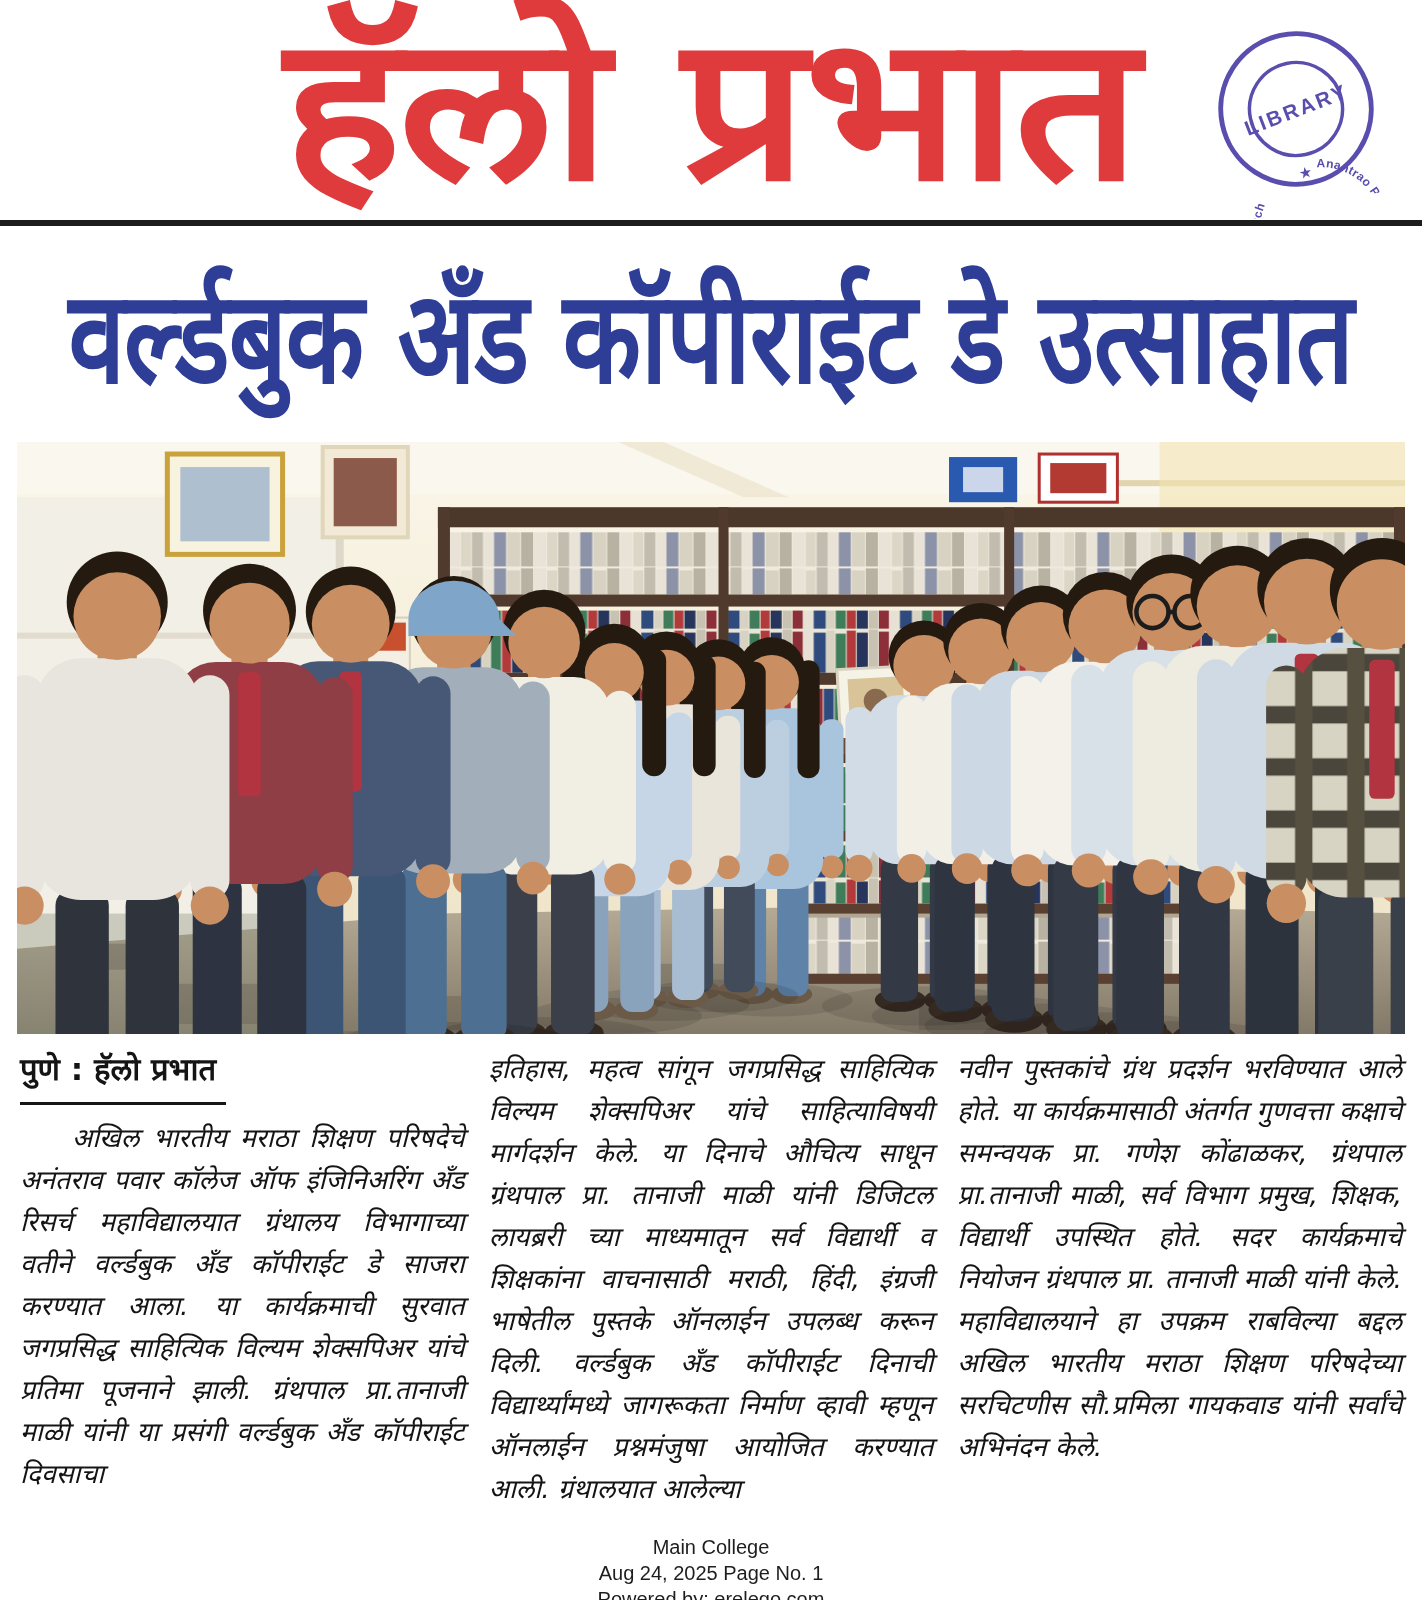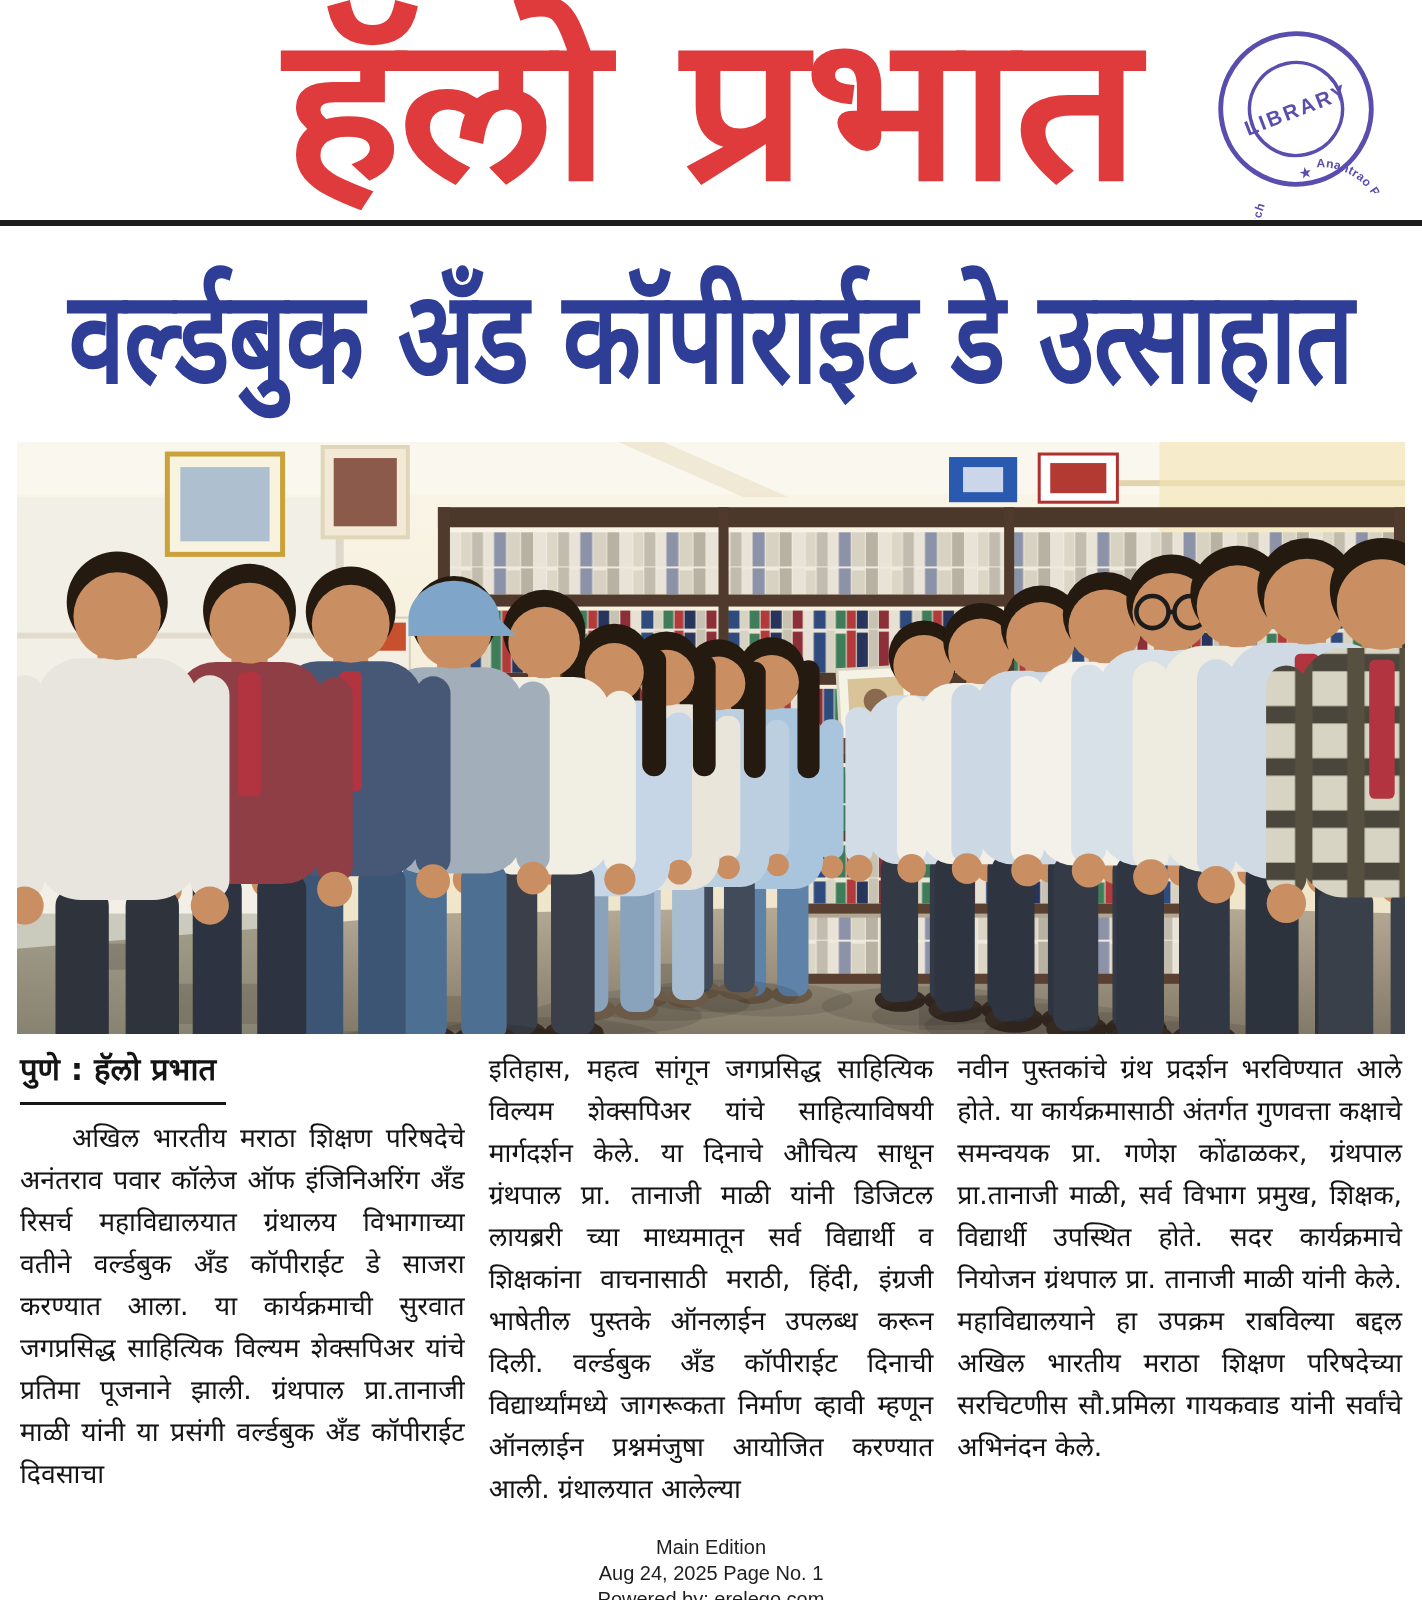--- a/index.html
+++ b/index.html
@@ -18,21 +18,21 @@
   .headline span{font-size:100px;font-weight:700;color:#2e3d96;white-space:nowrap;display:inline-block;transform:scale(1.02,1.28);transform-origin:50% 55%;letter-spacing:-1px;}
 
   
   .photo{margin:0 17px;height:592px;}
   .photo svg{display:block;}
 
   
   .article{display:flex;gap:24px;padding:14px 20px 0;height:484px;overflow:hidden;}
   .col{flex:1;font-size:26.5px;line-height:42px;text-align:justify;color:#141414;}
   .dateline{font-weight:700;font-size:31px;display:inline-block;border-bottom:3px solid #161616;padding:0 10px 12px 0;margin-bottom:4px;white-space:nowrap;}
-  .col p{margin:0;}
+  .col p{margin:0;font-style:italic;}
   .col p.indent{text-indent:52px;margin-top:8px;}
 
   
   .footer{text-align:center;font-family:"Liberation Sans",sans-serif;font-size:20px;line-height:1.3;color:#1e1e1e;padding-top:2px;}
 </style>
 </head>
 <body>
 
 <div class="page">
 
@@ -264,18 +264,18 @@
     </div>
     <div class="col">
       <p>इतिहास, महत्व सांगून जगप्रसिद्ध साहित्यिक विल्यम शेक्सपिअर यांचे साहित्याविषयी मार्गदर्शन केले. या दिनाचे औचित्य साधून ग्रंथपाल प्रा. तानाजी माळी यांनी डिजिटल लायब्ररी च्या माध्यमातून सर्व विद्यार्थी व शिक्षकांना वाचनासाठी मराठी, हिंदी, इंग्रजी भाषेतील पुस्तके ऑनलाईन उपलब्ध करून दिली. वर्ल्डबुक अँड कॉपीराईट दिनाची विद्यार्थ्यांमध्ये जागरूकता निर्माण व्हावी म्हणून ऑनलाईन प्रश्नमंजुषा आयोजित करण्यात आली. ग्रंथालयात आलेल्या</p>
     </div>
     <div class="col">
       <p>नवीन पुस्तकांचे ग्रंथ प्रदर्शन भरविण्यात आले होते. या कार्यक्रमासाठी अंतर्गत गुणवत्ता कक्षाचे समन्वयक प्रा. गणेश कोंढाळकर, ग्रंथपाल प्रा.तानाजी माळी, सर्व  विभाग प्रमुख, शिक्षक, विद्यार्थी उपस्थित होते. सदर कार्यक्रमाचे नियोजन ग्रंथपाल प्रा. तानाजी माळी यांनी केले. महाविद्यालयाने हा उपक्रम राबविल्या बद्दल अखिल भारतीय मराठा शिक्षण परिषदेच्या सरचिटणीस सौ.प्रमिला गायकवाड यांनी सर्वांचे अभिनंदन केले.</p>
     </div>
   </section>
 
   <footer class="footer">
-    <div>Main Edition</div>
+    <div>Main College</div>
     <div>Aug 24, 2025 Page No. 1</div>
     <div>Powered by: erelego.com</div>
   </footer>
 
 </div>
 
 </body></html>

